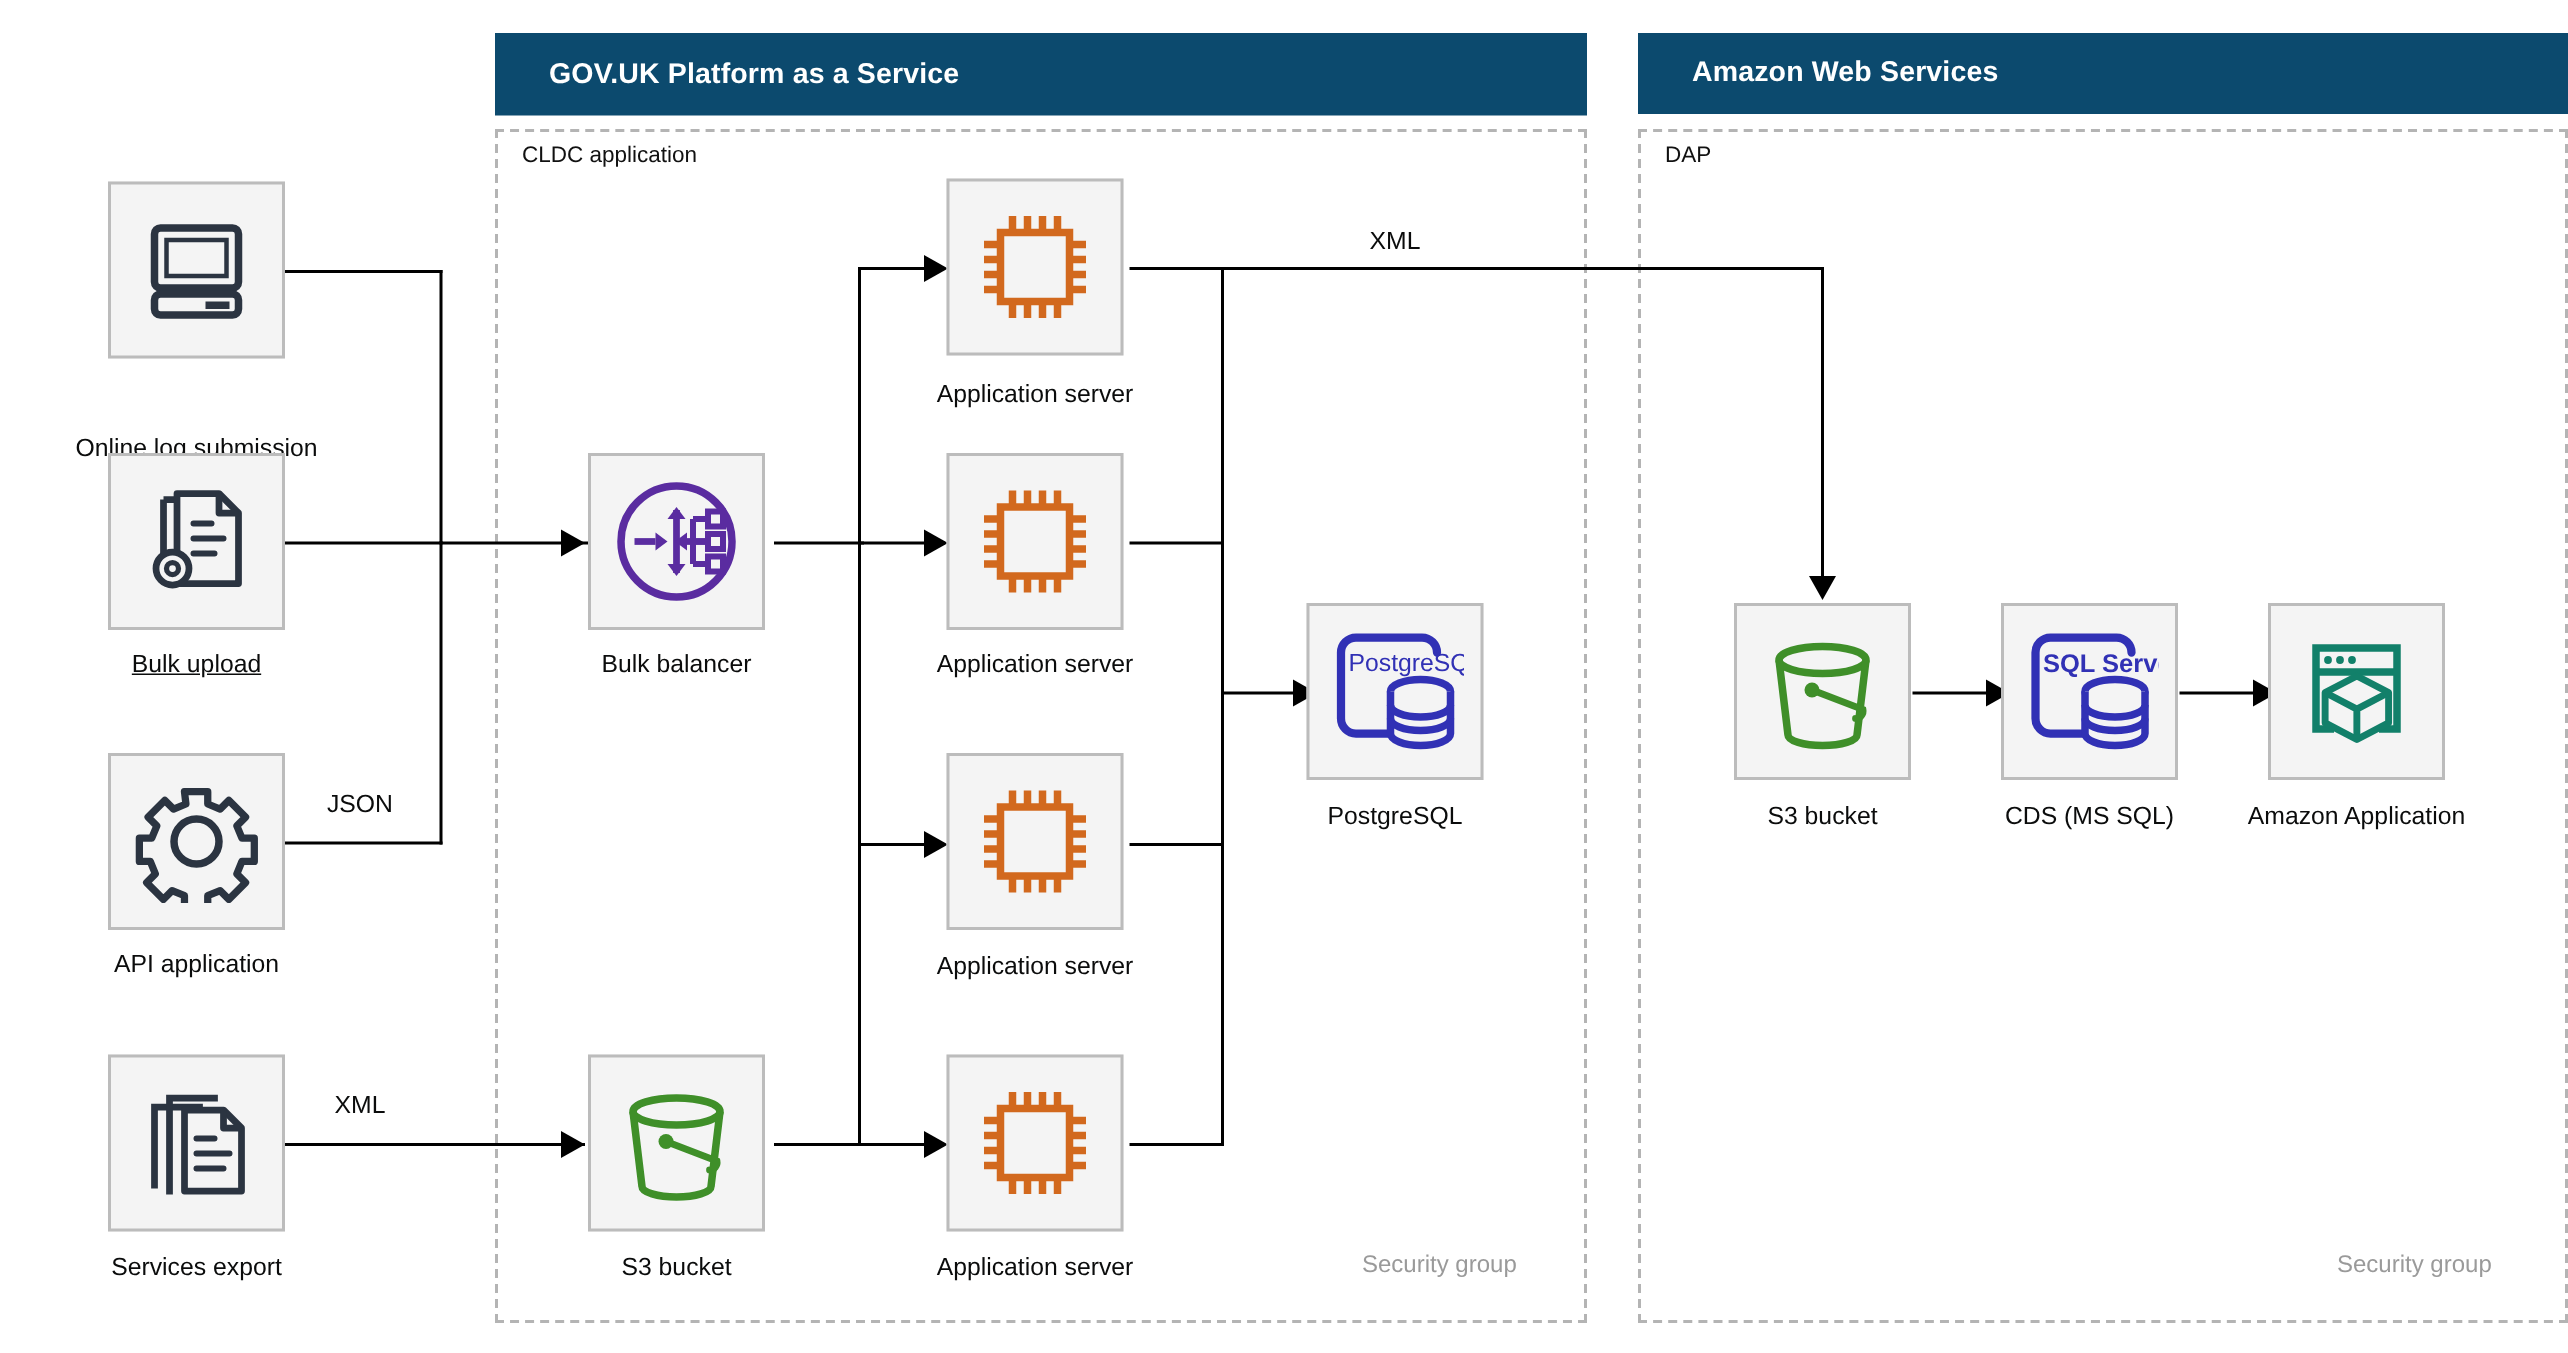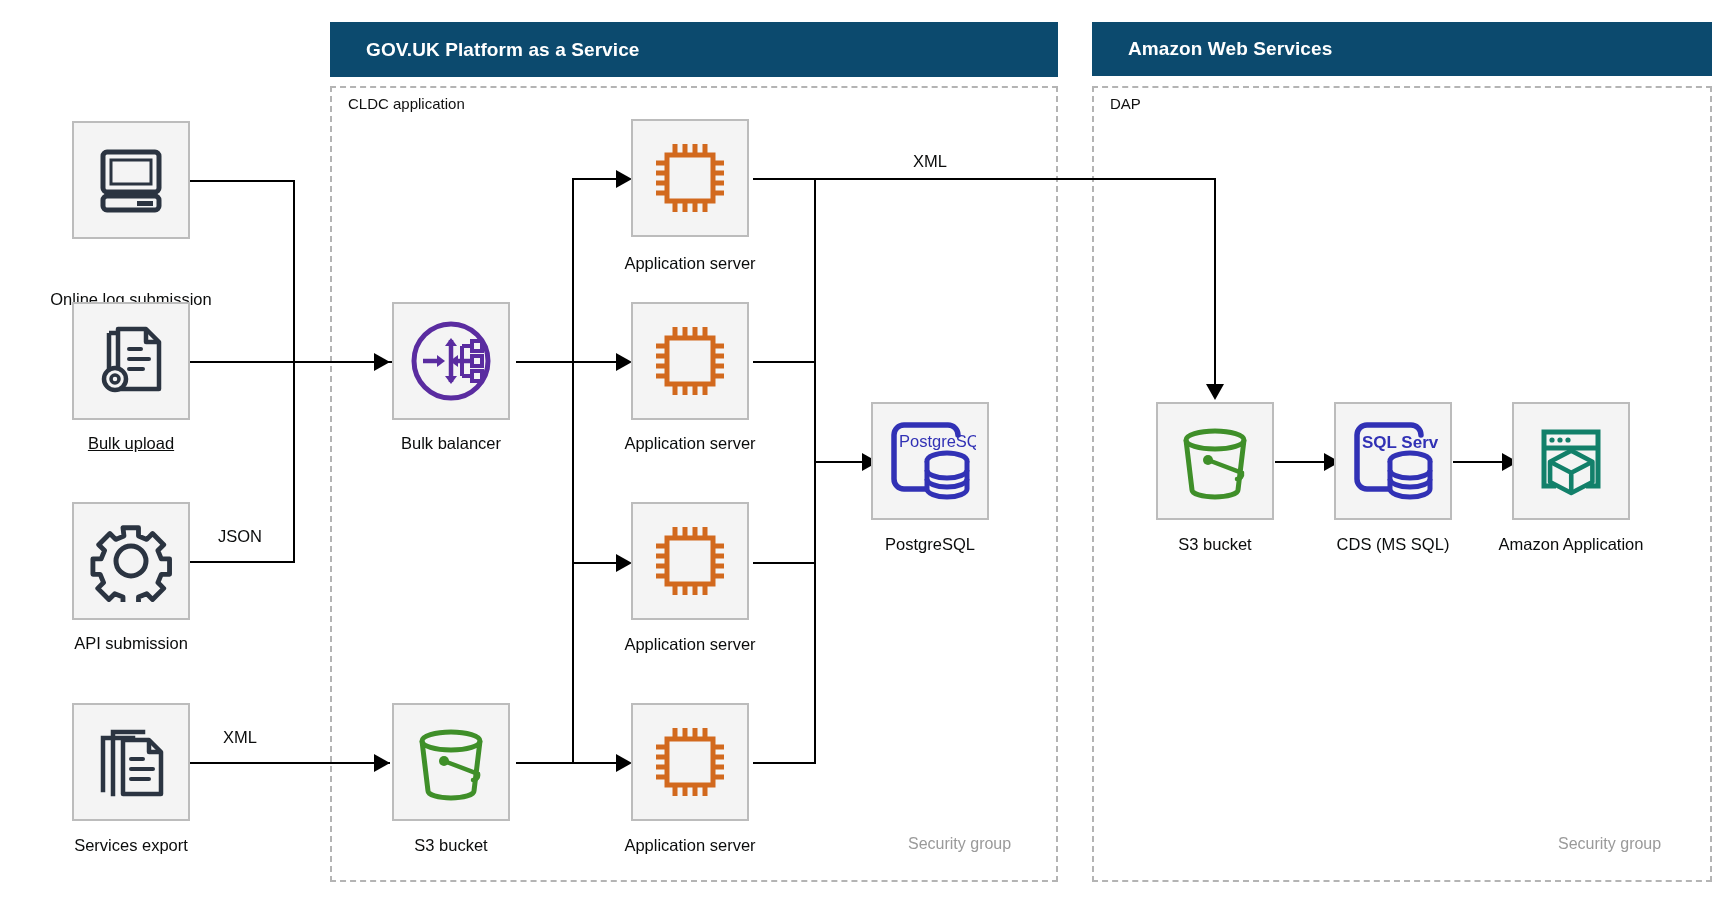--- a/index.html
+++ b/index.html
@@ -193,21 +193,21 @@
   <div class="node-label" style="left:131px; top:434px;text-decoration:underline;">Bulk upload</div>
 
   <div class="node" style="left:72px; top:502px;">
     <span>
       <svg width="82" height="82" viewBox="0 0 82 82">
         <path d="M33 7 h16 v8.5 l8.5 3.5 6-6 11.5 11.5 -6 6 3.5 8.5 h8.5 v16 h-8.5 l-3.5 8.5 6 6 -11.5 11.5 -6 -6 -8.5 3.5 v8.5 h-16 v-8.5 l-8.5 -3.5 -6 6 -11.5 -11.5 6 -6 -3.5 -8.5 H2 v-16 h8.5 l3.5 -8.5 -6 -6 11.5 -11.5 6 6 8.5 -3.5 Z" fill="none" stroke="#2b3441" stroke-width="5" stroke-linejoin="round" transform="translate(0,0) scale(0.97) translate(1,1)"></path>
         <circle cx="41" cy="41" r="15" fill="none" stroke="#2b3441" stroke-width="5"></circle>
       </svg>
     </span>
   </div>
-  <div class="node-label" style="left:131px; top:634px;">API submission</div>
+  <div class="node-label" style="left:131px; top:634px;">API application</div>
 
   <div class="node" style="left:72px; top:703px;">
     <span>
       <svg width="80" height="80" viewBox="0 0 80 80">
         <path d="M12 16 L12 68 M12 16 L42 16" fill="none" stroke="#2b3441" stroke-width="4.5" stroke-linecap="square"></path>
         <path d="M22 10 L22 72 M22 10 L52 10" fill="none" stroke="#2b3441" stroke-width="4.5" stroke-linecap="square"></path>
         <path d="M32 18 L58 18 L70 30 L70 72 L32 72 Z" fill="#f4f4f4" stroke="#2b3441" stroke-width="4.5" stroke-linejoin="round"></path>
         <path d="M58 18 L58 30 L70 30" fill="none" stroke="#2b3441" stroke-width="4.5" stroke-linejoin="round"></path>
         <path d="M40 37 L52 37 M40 47 L62 47 M40 57 L58 57" stroke="#2b3441" stroke-width="4" stroke-linecap="round"></path>
       </svg>

